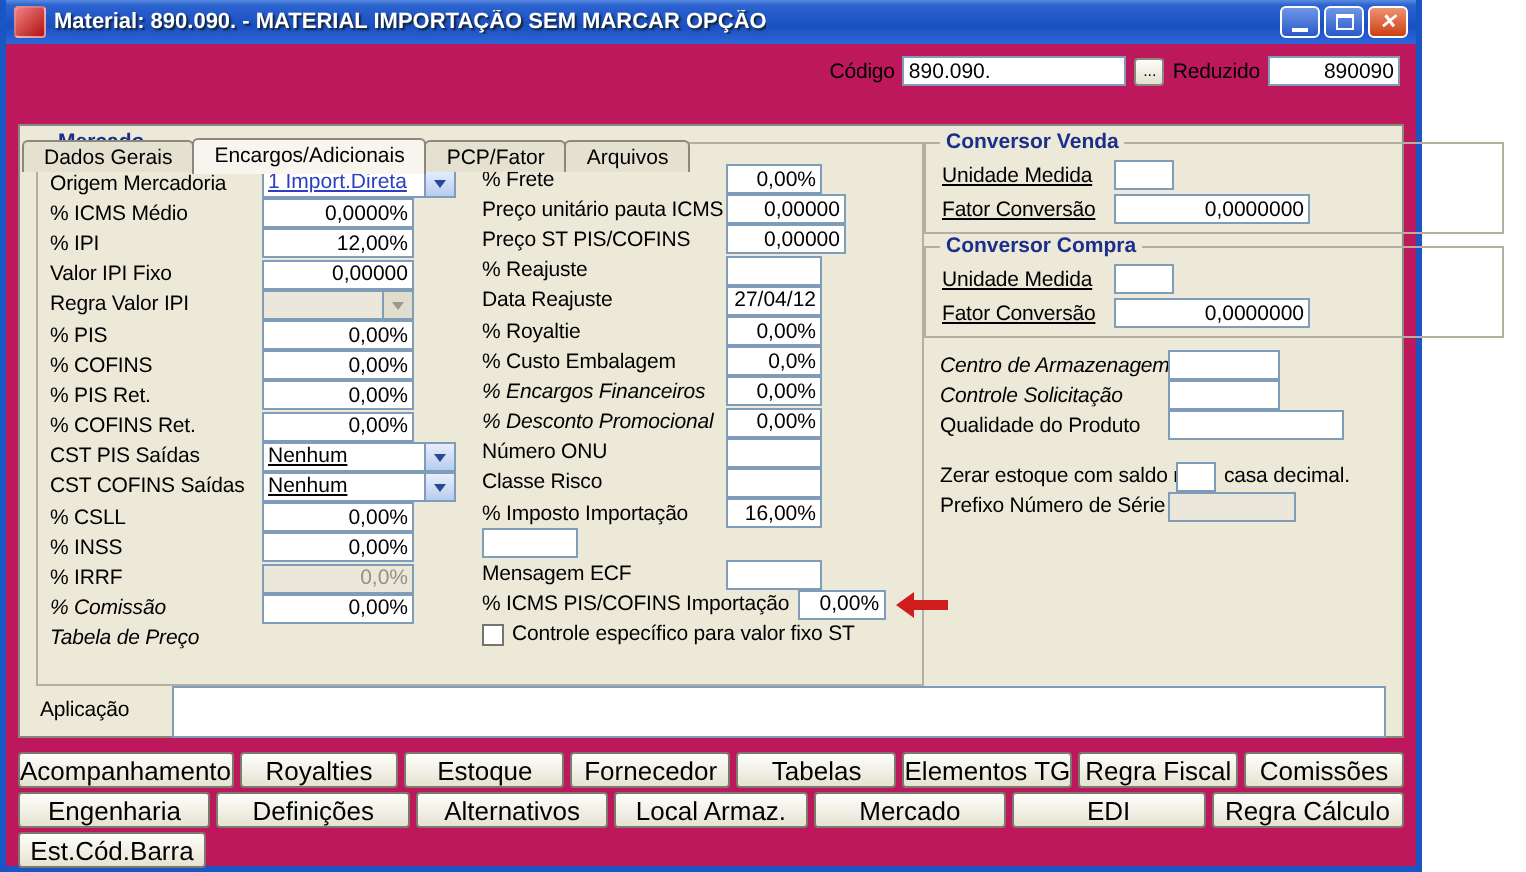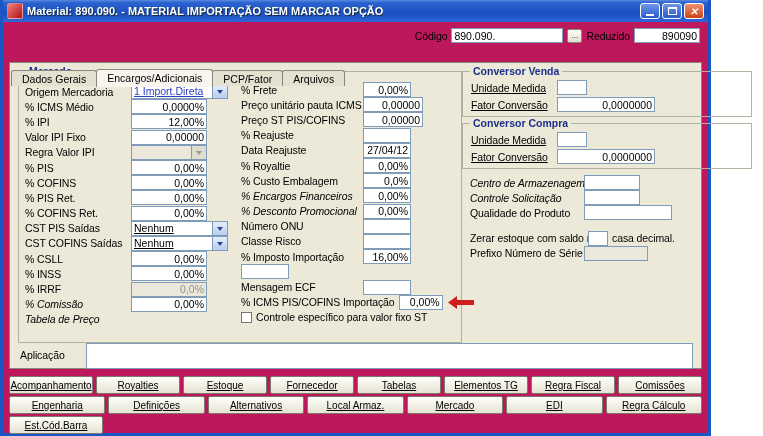--- a/index.html
+++ b/index.html
@@ -52,21 +52,21 @@
   .gv .lbl{width:86px;flex:none;text-decoration:underline;}
   .rightfields{position:absolute;left:460px;top:112px;}
   .rrow{height:15.2px;display:flex;align-items:center;white-space:nowrap;}
   .rrow .lbl{width:114px;flex:none;}
   .gap8{height:10px;}
   .aplic{position:absolute;left:10px;top:280px;right:8px;display:flex;align-items:flex-start;}
   .aplic .lbl{width:66px;flex:none;margin-top:6px;}
   .aplic-inp{flex:1;height:26px;box-sizing:border-box;border:1px solid #7F9DB9;background:#fff;font:10.5px "Liberation Sans",sans-serif;padding:0 2px;}
   .btnrow{position:absolute;left:6px;right:6px;display:flex;gap:3px;}
   .r1{top:354px}.r2{top:374px}.r3{top:394px}
-  .btn{flex:1;height:18px;font-size:10px;border:1px solid #7d7a6d;border-radius:2px;background:linear-gradient(#fefefb,#e6e3d2);padding:0;font-family:inherit;white-space:nowrap;text-decoration:underline;}
+  .btn{flex:1;height:18px;font-size:13px;border:1px solid #7d7a6d;border-radius:2px;background:linear-gradient(#fefefb,#e6e3d2);padding:0;font-family:inherit;white-space:nowrap;}
   .r3 .btn{flex:none;width:94px;}
   .arrow{margin-left:5px;flex:none;}
 </style>
 </head>
 <body>
 
 <div class="window">
   <div class="titlebar">
     <span class="app-icon"></span>
     <span class="title">Material: 890.090. - MATERIAL IMPORTAÇÃO SEM MARCAR OPÇÃO</span>

